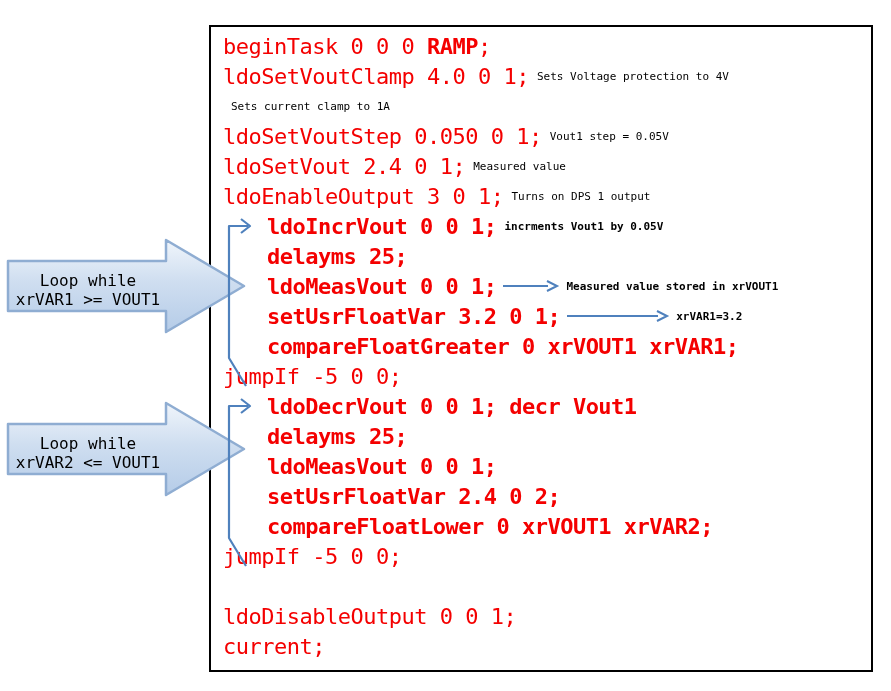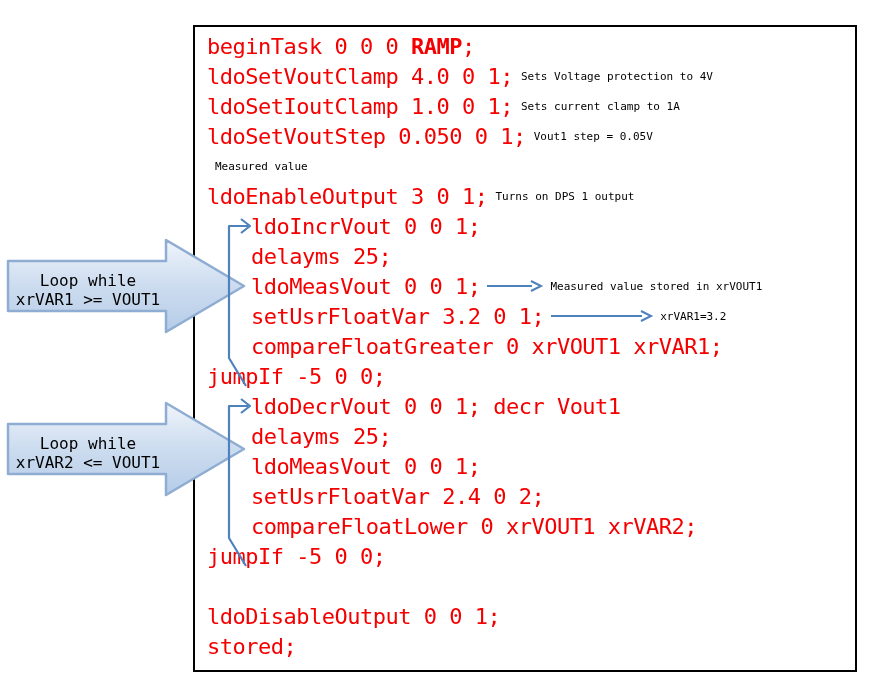--- a/index.html
+++ b/index.html
@@ -6,35 +6,35 @@
   .canvas{
     position:relative;
     width:891px;height:691px;
     background:#ffffff;
     font-family:"DejaVu Sans Mono","Liberation Mono",monospace;
     overflow:hidden;
   }
   
   .code-box{
     position:absolute;
-    left:193px;top:25px;
+    left:209px;top:25px;
     width:664px;height:647px;
     border:2px solid var(--box-border,#000);
     box-sizing:border-box;
     background:#ffffff;
     z-index:1;
   }
   .code-lines{padding:4px 0 0 12px;}
   .line{
     height:30px;
     display:flex;
     align-items:center;
     white-space:pre;
   }
-  .line.indent{padding-left:44px;}
+  .line.indent{padding-left:44px;font-weight:bold;}
   .code{
     color:var(--code-red,#f40000);
     font-size:22px;
     letter-spacing:-0.5px;
   }
   .code .bold{font-weight:bold;}
   .comment{
     color:var(--comment-black,#000);
     font-size:11px;
     margin-left:8px;
@@ -86,33 +86,33 @@
 
   <div class="code-box">
     <div class="code-lines">
         <div class="line">
     <span class="code"><span>beginTask 0 0 0 </span><span class="bold">RAMP</span><span>;</span></span>
   </div>
         <div class="line">
     <span class="code"><span>ldoSetVoutClamp 4.0 0 1;</span></span>
   <span class="comment">Sets Voltage protection to 4V</span></div>
         <div class="line">
-    <span class="code"><span>ldoSetIoutClamp 1.0 0 1;</span></span>
   <span class="comment">Sets current clamp to 1A</span></div>
         <div class="line">
     <span class="code"><span>ldoSetVoutStep 0.050 0 1;</span></span>
   <span class="comment">Vout1 step = 0.05V</span></div>
         <div class="line">
+    <span class="code"><span>ldoSetVout 2.4 0 1;</span></span>
   <span class="comment">Measured value</span></div>
         <div class="line">
     <span class="code"><span>ldoEnableOutput 3 0 1;</span></span>
   <span class="comment">Turns on DPS 1 output</span></div>
         <div class="line indent">
     <span class="code"><span>ldoIncrVout 0 0 1;</span></span>
-  </div>
+  <span class="comment">incrments Vout1 by 0.05V</span></div>
         <div class="line indent">
     <span class="code"><span>delayms 25;</span></span>
   </div>
         <div class="line indent">
     <span class="code"><span>ldoMeasVout 0 0 1;</span></span>
   <span class="arrow-wrap"><svg width="58" height="14" viewBox="0 0 58 14">
               <line x1="1" y1="7" x2="46" y2="7"></line>
               <polyline points="45,2 55,7 45,12"></polyline>
             </svg></span><span class="comment small">Measured value stored in xrVOUT1</span></div>
         <div class="line indent">
@@ -145,21 +145,21 @@
         <div class="line">
     <span class="code"><span>jumpIf -5 0 0;</span></span>
   </div>
         <div class="line">
     <span class="code"></span>
   </div>
         <div class="line">
     <span class="code"><span>ldoDisableOutput 0 0 1;</span></span>
   </div>
         <div class="line">
-    <span class="code"><span>stored;</span></span>
+    <span class="code"><span>current;</span></span>
   </div>
       </div>
   </div>
 
   <div class="callout" id="callout1">
     <svg width="246" height="104" viewBox="0 0 246 104">
       <defs>
         <linearGradient id="calloutGrad1" x1="0" y1="0" x2="0" y2="1">
           <stop offset="0" stop-color="#f0f5fb"></stop>
           <stop offset="0.45" stop-color="#cfdef0"></stop>

